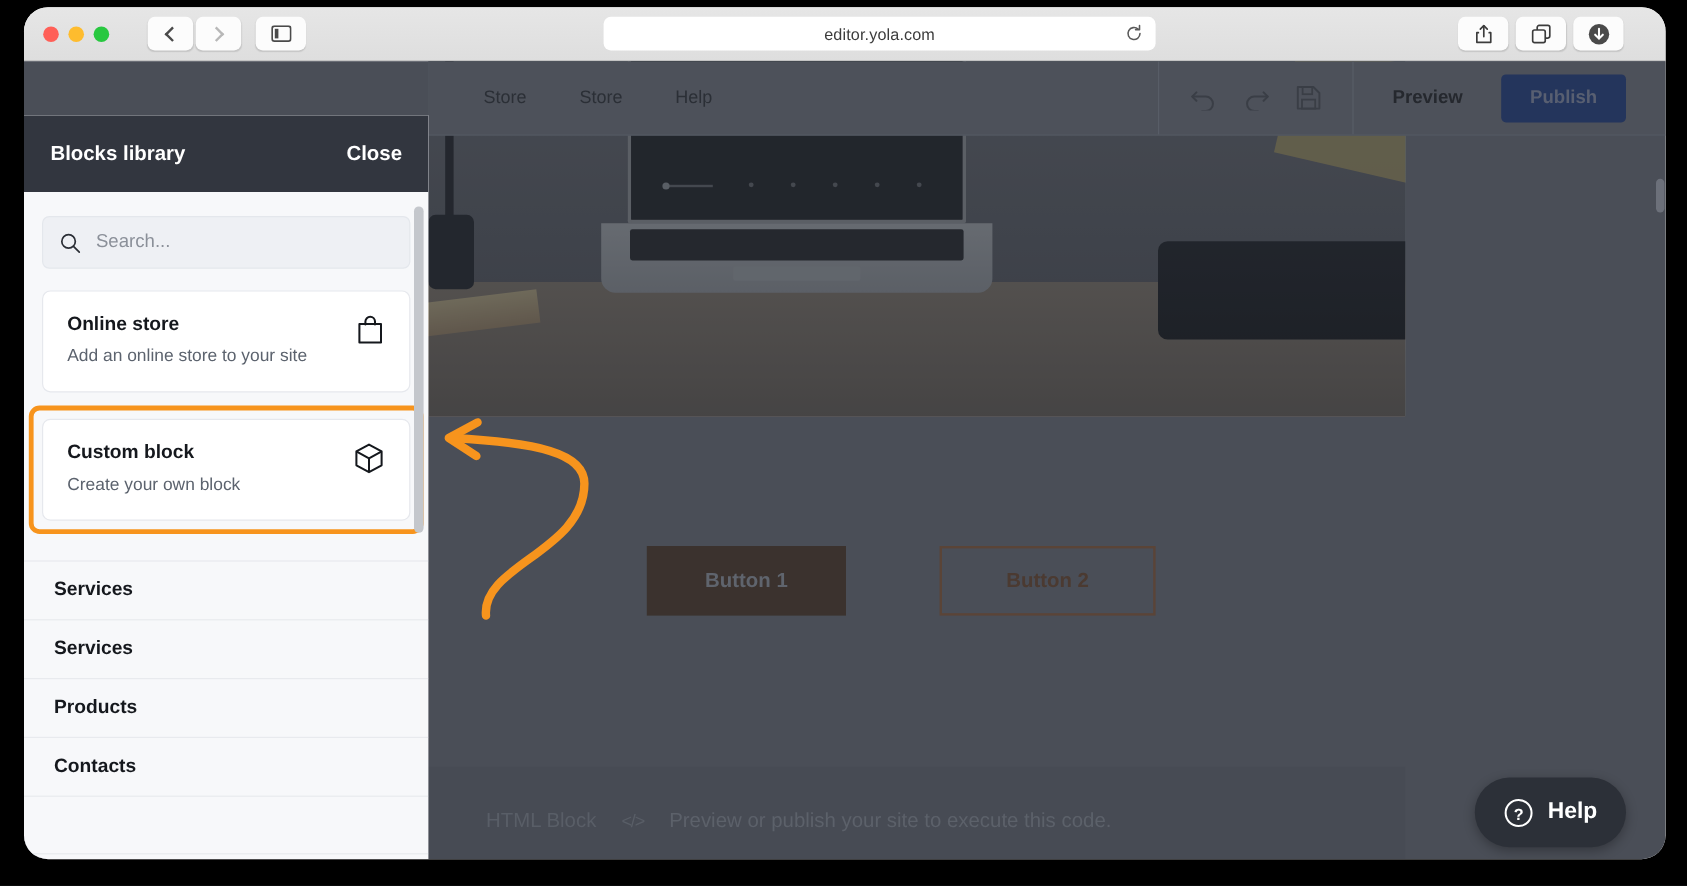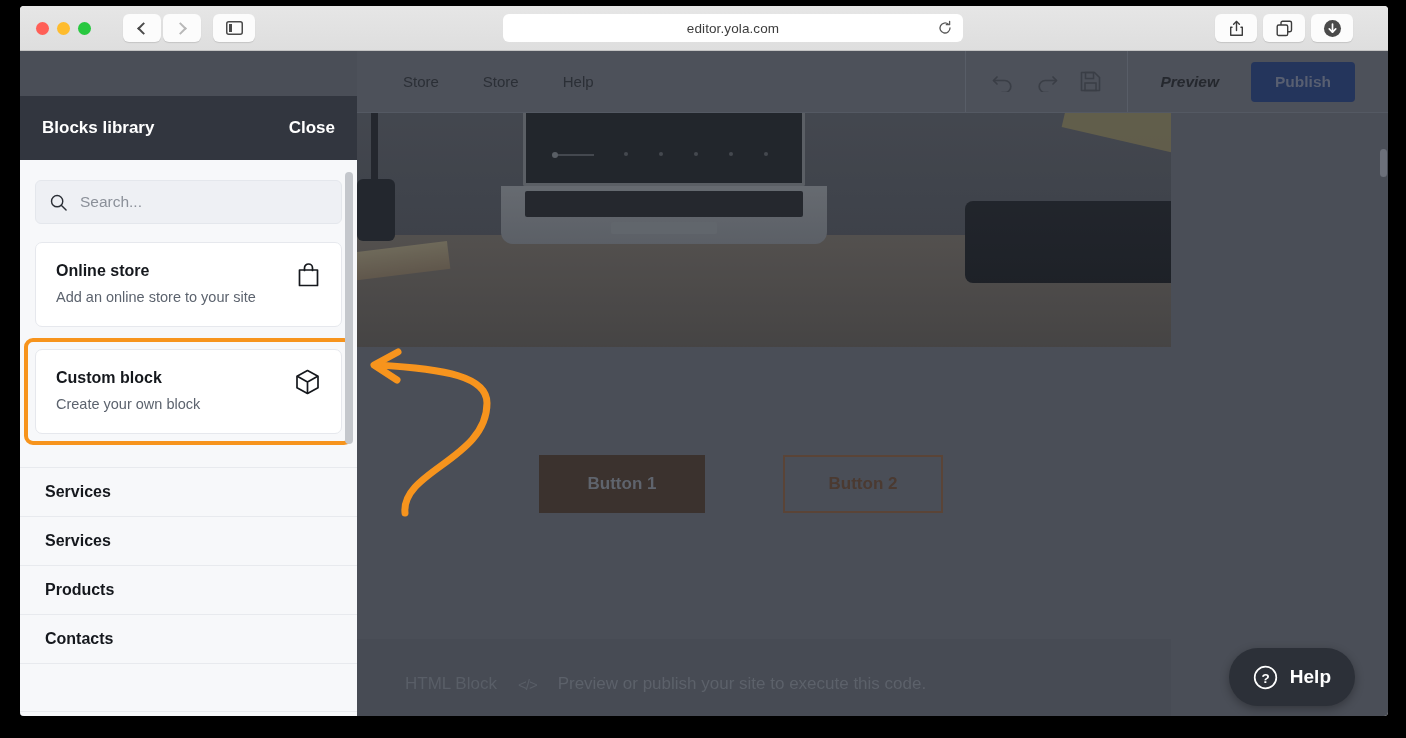--- a/index.html
+++ b/index.html
@@ -9,21 +9,21 @@
     font-family: "Liberation Sans", sans-serif;
     overflow: hidden;
   }
 
   
   #browser-window {
     position: absolute;
     left: 20px; top: 6px;
     width: 1368px; height: 710px;
     background: #fff;
-    border-radius: 4px;
+    border-radius: 20px;
     overflow: hidden;
     box-shadow: 0 10px 40px rgba(0,0,0,.55);
     padding-left: 28px;
   }
 
   
   #browser-chrome {
     position: absolute; left: 0; top: 0;
     width: 100%; height: 45px;
     background: linear-gradient(#e6e6e6, #dedede);
@@ -131,35 +131,35 @@
   }
   .menu-item { font-size: 15px; color: #2b2f36; padding: 0 0 0 0; margin-right: 44px; cursor: pointer; }
   #menu-design { margin-left: 46px; }
   #toolbar-right { margin-left: auto; display: flex; align-items: center; height: 100%; }
   #icon-group {
     display: flex; align-items: center; gap: 22px;
     padding: 0 26px; height: 100%;
     border-left: 1px solid #585d67; border-right: 1px solid #585d67;
   }
   .tb-icon { opacity: .55; }
-  #preview-button { font-size: 15.5px; color: #25282e; font-weight: 700; padding: 0 32px; cursor:pointer;font-style:italic; }
+  #preview-button { font-size: 15.5px; color: #25282e; font-weight: 700; padding: 0 32px; cursor:pointer; }
   #publish-button {
     background: #24355c; color: #585f71; font-size: 15.5px; font-weight: 700;
     padding: 11px 24px; border-radius: 4px; margin-right: 33px; cursor: pointer;
   }
 
   
   #button-row { position: absolute; left: 519px; top: 404px; display: flex; gap: 78px; }
   #canvas-button-1 {
     width: 166px; height: 58px; background: #3b322e;
     display: flex; align-items: center; justify-content: center;
     color: #5f646d; font-size: 17px; font-weight: 700; cursor: pointer;
   }
   #canvas-button-2 {
-    width: 160px; height: 58px; border: 2px solid #5a4437; background: transparent;
+    width: 180px; height: 58px; border: 2px solid #5a4437; background: transparent;
     display: flex; align-items: center; justify-content: center;
     color: #4b3a31; font-size: 17px; font-weight: 700; cursor: pointer;
   }
 
   #html-block-strip {
     position: absolute; left: 337px; top: 588px;
     width: 814px; height: 90px;
     background: #474b54;
     display: flex; align-items: center;
   }

